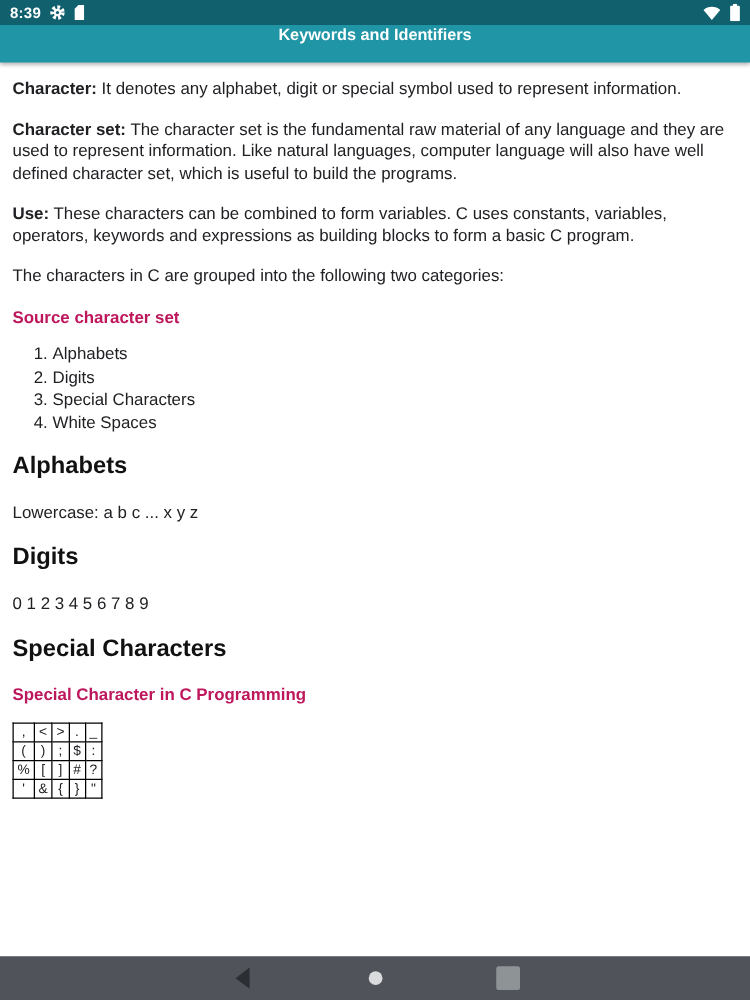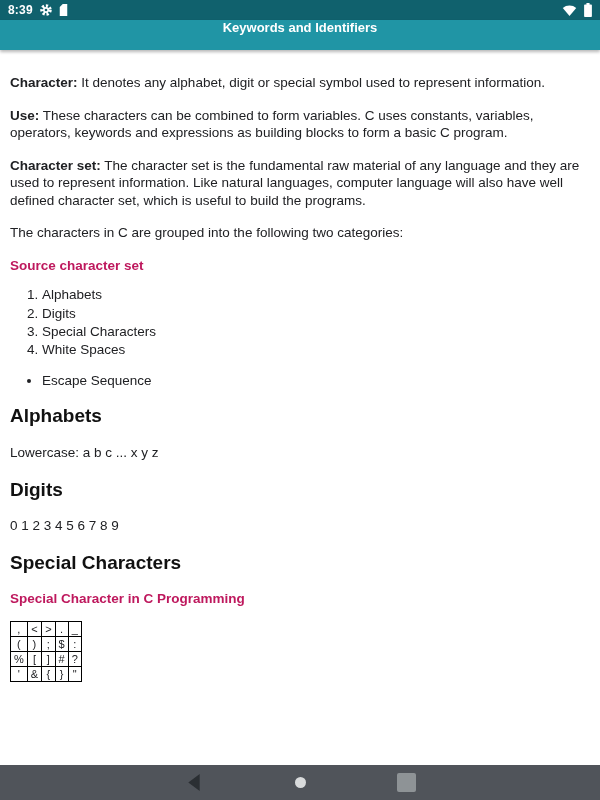--- a/index.html
+++ b/index.html
@@ -12,21 +12,21 @@
   .device{width:600px;height:800px;display:flex;flex-direction:column;overflow:hidden;background:#fff}
 
   .status-bar{height:20px;background:var(--status-bar);color:#fff;display:flex;align-items:center;gap:7px;padding:0 8px;flex:0 0 auto}
   .status-time{font-size:12px;font-weight:700;letter-spacing:.2px}
   .sicon{display:inline-flex;align-items:center}
   .spacer{flex:1}
 
   .app-bar{height:30px;background:var(--app-bar);color:#fff;display:flex;align-items:flex-start;justify-content:center;flex:0 0 auto;box-shadow:0 2px 3px rgba(0,0,0,.28)}
   .app-title{font-size:13px;font-weight:700}
 
-  .content{flex:1;overflow:hidden;padding:24px 10px 0;color:#202124;font-size:13.5px;line-height:1.3}
+  .content{flex:1;overflow:hidden;padding:12px 10px 0;color:#202124;font-size:13.5px;line-height:1.3}
   .para{margin:0 0 15px}
   .subhead{font-weight:700;margin:0 0 13px;color:#be185d}
   .subhead.exec{margin-top:38px}
   ol,ul{margin:0 0 15px;padding-left:32px;line-height:1.2}
   ol li,ul li{margin:0 0 2px}
   h2{font-size:19px;color:#111;margin:14px 0 15px;font-weight:700}
   .line{margin:0 0 16px}
 
   .char-table{border-collapse:collapse;margin-top:4px}
   .char-table td{border:1px solid #000;font-size:11px;padding:0 3px;height:14px;min-width:12px;text-align:center;line-height:14px}
@@ -73,42 +73,39 @@
   </div>
 
   <div class="content">
 
     <p class="para">
       <b>Character:</b>
       <span>It denotes any alphabet, digit or special symbol used to represent information.</span>
     </p>
 
     <p class="para">
-      <b>Use:</b>
-      <span>These characters can be combined to form variables. C uses constants, variables, operators, keywords and expressions as building blocks to form a basic C program.</span>
+      <b>Character set:</b>
+      <span>The character set is the fundamental raw material of any language and they are used to represent information. Like natural languages, computer language will also have well defined character set, which is useful to build the programs.</span>
     </p>
 
     <p class="para">
-      <b>Character set:</b>
-      <span>The character set is the fundamental raw material of any language and they are used to represent information. Like natural languages, computer language will also have well defined character set, which is useful to build the programs.</span>
+      <b>Use:</b>
+      <span>These characters can be combined to form variables. C uses constants, variables, operators, keywords and expressions as building blocks to form a basic C program.</span>
     </p>
 
     <p class="para">The characters in C are grouped into the following two categories:</p>
 
     <p class="subhead">Source character set</p>
     <ol>
       <li>Alphabets</li>
       <li>Digits</li>
       <li>Special Characters</li>
       <li>White Spaces</li>
     </ol>
 
-    <ul>
-      <li>Escape Sequence</li>
-    </ul>
 
     <h2>Alphabets</h2>
     <p class="line">Lowercase: a b c ... x y z</p>
 
     <h2>Digits</h2>
     <p class="line">0 1 2 3 4 5 6 7 8 9</p>
 
     <h2>Special Characters</h2>
     <p class="subhead">Special Character in C Programming</p>
 

